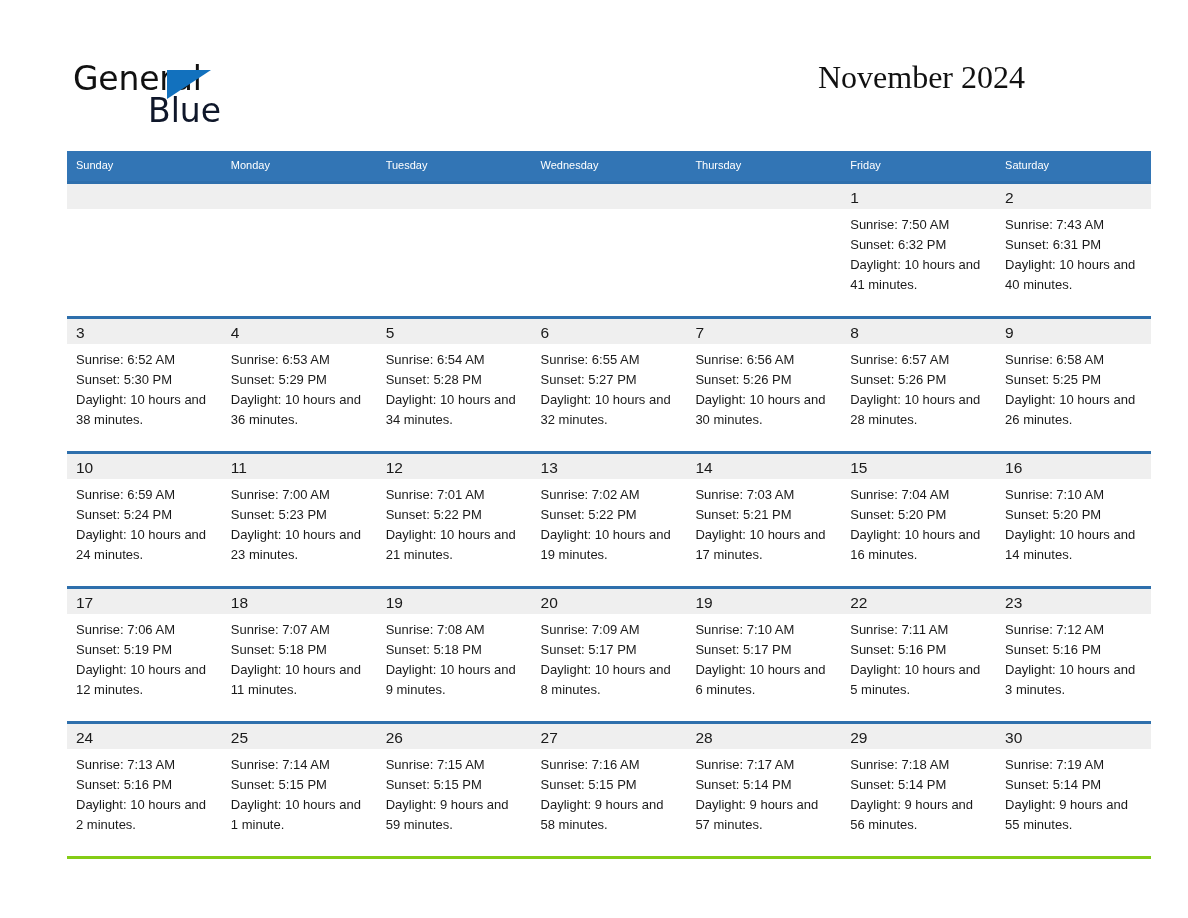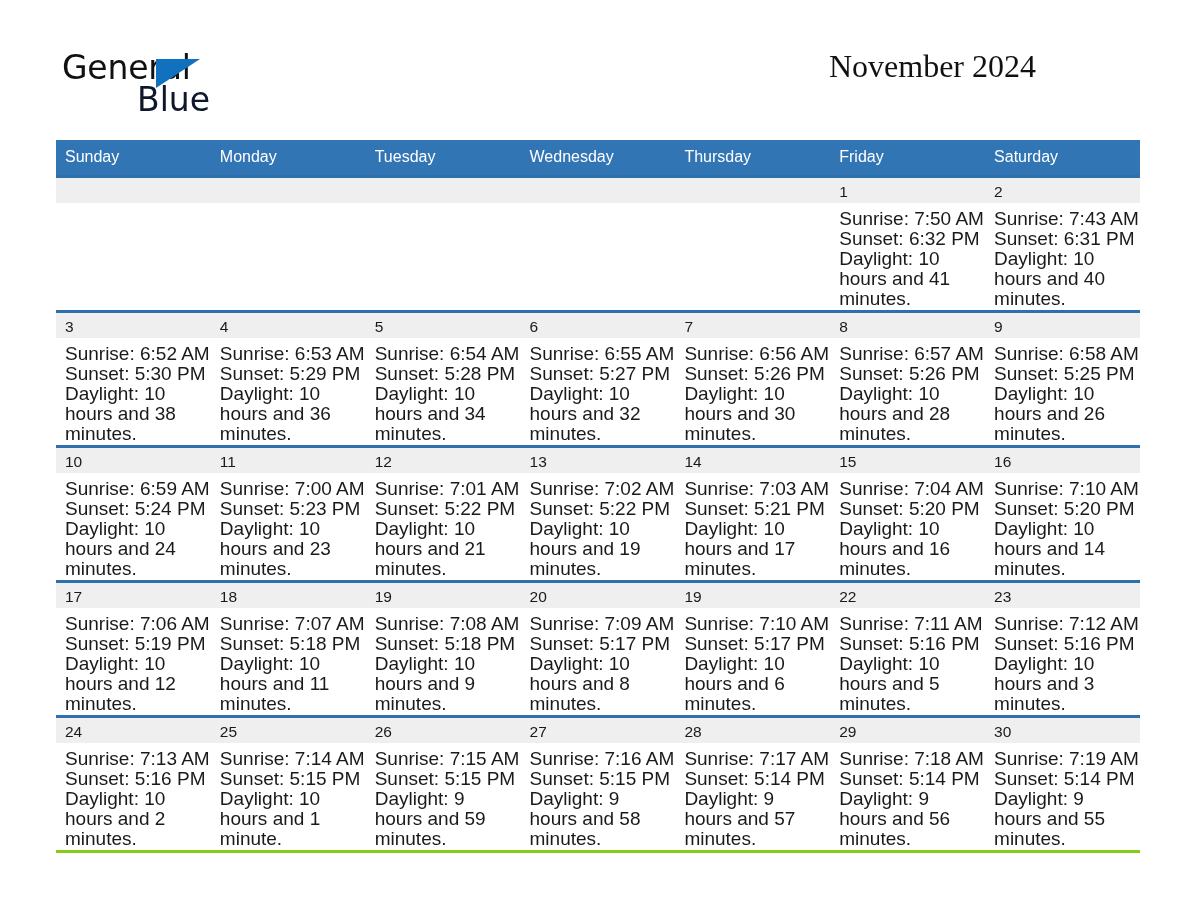--- a/index.html
+++ b/index.html
@@ -9,21 +9,21 @@
   }
   body {
     width: 1188px; height: 918px;
     font-family: "Liberation Sans", sans-serif;
     color: #1a1a1a;
     overflow: hidden;
   }
   .page {
     position: relative;
     width: 1092px; height: 918px;
-    padding: 4px;
+    padding: 15px;
   }
 
   
   .header {
     display: flex;
     align-items: flex-start;
     justify-content: space-between;
     padding: 44px 52px 0 58px;
   }
   .brand {
@@ -81,21 +81,21 @@
     margin: 22px 52px 0 52px;
     width: 1084px;
     border-collapse: collapse;
     table-layout: fixed;
   }
   .calendar col { width: 14.2857%; }
 
   .calendar thead th {
     background: #3275B5;
     color: #ffffff;
-    font-size: 16px;
+    font-size: 11px;
     font-weight: 400;
     text-align: left;
     padding: 8px 0 9px 9px;
     height: 31px;
     vertical-align: middle;
   }
 
   .week-row > td {
     vertical-align: top;
     border-top: 3px solid #2E6FAC;
@@ -110,21 +110,21 @@
     height: 25px;
     padding: 3px 0 0 9px;
     font-size: 15.5px;
     color: #1a1a1a;
     line-height: 21px;
   }
   td.empty .daynum-band { background: #efefef; }
 
   .day-info {
     padding: 6px 9px 0 9px;
-    font-size: 19px;
+    font-size: 13px;
     line-height: 20px;
     color: #1a1a1a;
   }
   .day-info div { white-space: nowrap; }
   .day-info .daylight { white-space: normal; }
 </style>
 </head>
 <body>
 
 <div class="page">

